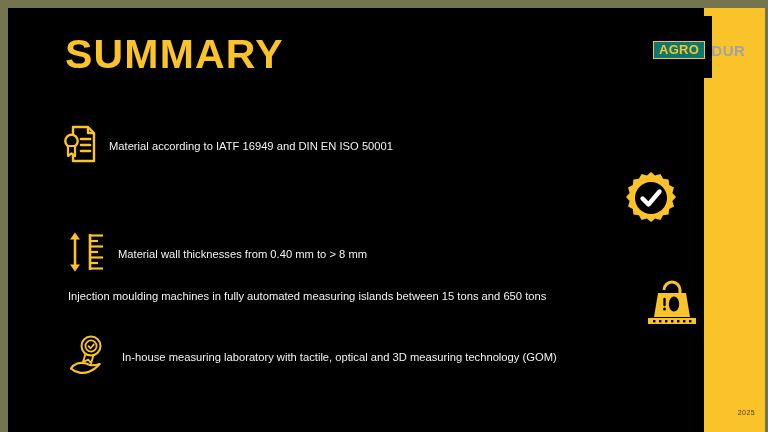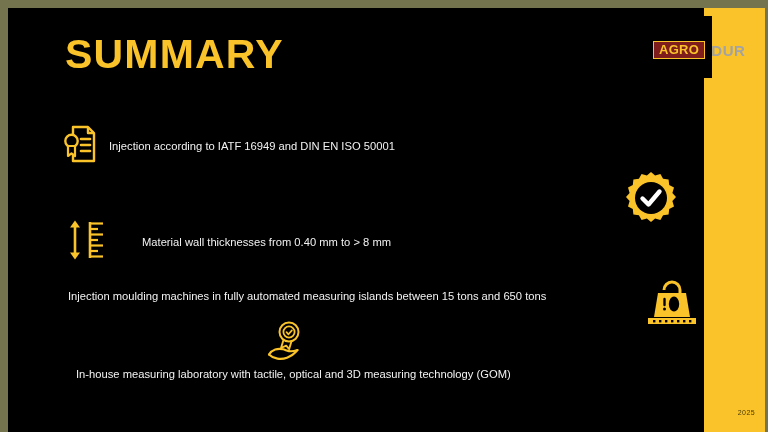--- a/index.html
+++ b/index.html
@@ -29,21 +29,21 @@
     font-size:7px;color:#4a3b06;letter-spacing:.4px;
     font-family:"Liberation Sans", sans-serif;
   }
   
   .logo{
     position:absolute;left:645px;top:33px;
     display:flex;align-items:center;gap:6px;
     z-index:5;
   }
   .logo-agro{
-    background:#7f1d1d;
+    background:#0f766e;
     border:1.5px solid #f9c329;
     color:#f9c329;
     font-size:13px;font-weight:bold;letter-spacing:.3px;
     padding:1px 5px 2px 5px;
     line-height:1;
   }
   .logo-dur{
     color:#a3a3a3;
     font-size:15px;font-weight:bold;letter-spacing:.6px;
     line-height:1;
@@ -74,24 +74,24 @@
   
   .sq{
     text-decoration-color:#c0504d;
     text-decoration-style:wavy;
     text-decoration-thickness:.6px;
     text-underline-offset:1.5px;
   }
   .r1{left:55px;top:116px;}
   .r1 .txt{margin-left:12px;}
   .r2{left:60px;top:176px;}
-  .r3{left:58px;top:210px;gap:24px;}
+  .r3{left:58px;top:222px;}
   .r3 .txt{margin-left:10px;}
   .r4{left:60px;top:281px;}
-  .r5{left:60px;top:311px;flex-direction:column;}
+  .r5{left:60px;top:325px;}
   .r5 .txt{margin-left:8px;}
   .badge-check{position:absolute;left:615px;top:162px;}
   .badge-press{position:absolute;left:636px;top:266px;}
 </style>
 </head>
 <body>
 
 <div class="slide-frame">
   <div class="slide">
 
@@ -115,21 +115,21 @@
           <svg width="34" height="40" viewBox="0 0 34 40">
             <path d="M10 3 h15 l6 6 v28 h-21 z" fill="none" stroke="#f9c329" stroke-width="2.4" stroke-linejoin="round"></path>
             <path d="M25 3 v6 h6" fill="none" stroke="#f9c329" stroke-width="2.4" stroke-linejoin="round"></path>
             <line x1="18" y1="15" x2="27" y2="15" stroke="#f9c329" stroke-width="2.6" stroke-linecap="round"></line>
             <line x1="18" y1="21" x2="27" y2="21" stroke="#f9c329" stroke-width="2.6" stroke-linecap="round"></line>
             <line x1="18" y1="27" x2="27" y2="27" stroke="#f9c329" stroke-width="2.6" stroke-linecap="round"></line>
             <circle cx="8.5" cy="17" r="6.2" fill="#000" stroke="#f9c329" stroke-width="2.4"></circle>
             <path d="M5 22 l0 10 l3.5 -2.6 l3.5 2.6 l0 -10 z" fill="#000" stroke="#f9c329" stroke-width="2.2" stroke-linejoin="round"></path>
           </svg>
         </span>
-        <span class="txt"><span>Injection </span><span class="sq">according to</span><span> IATF 16949 and DIN EN ISO 50001</span></span>
+        <span class="txt"><span>Material </span><span class="sq">according to</span><span> IATF 16949 and DIN EN ISO 50001</span></span>
       </div>
 
 
       <div class="row r3">
         <span class="ico">
           <svg width="42" height="44" viewBox="0 0 42 44">
             <line x1="9" y1="5" x2="9" y2="39" stroke="#f9c329" stroke-width="2.6"></line>
             <path d="M9 2.5 l5 7 h-10 z" fill="#f9c329"></path>
             <path d="M9 41.5 l5 -7 h-10 z" fill="#f9c329"></path>
             <line x1="24" y1="4" x2="24" y2="40" stroke="#f9c329" stroke-width="2.6"></line>

